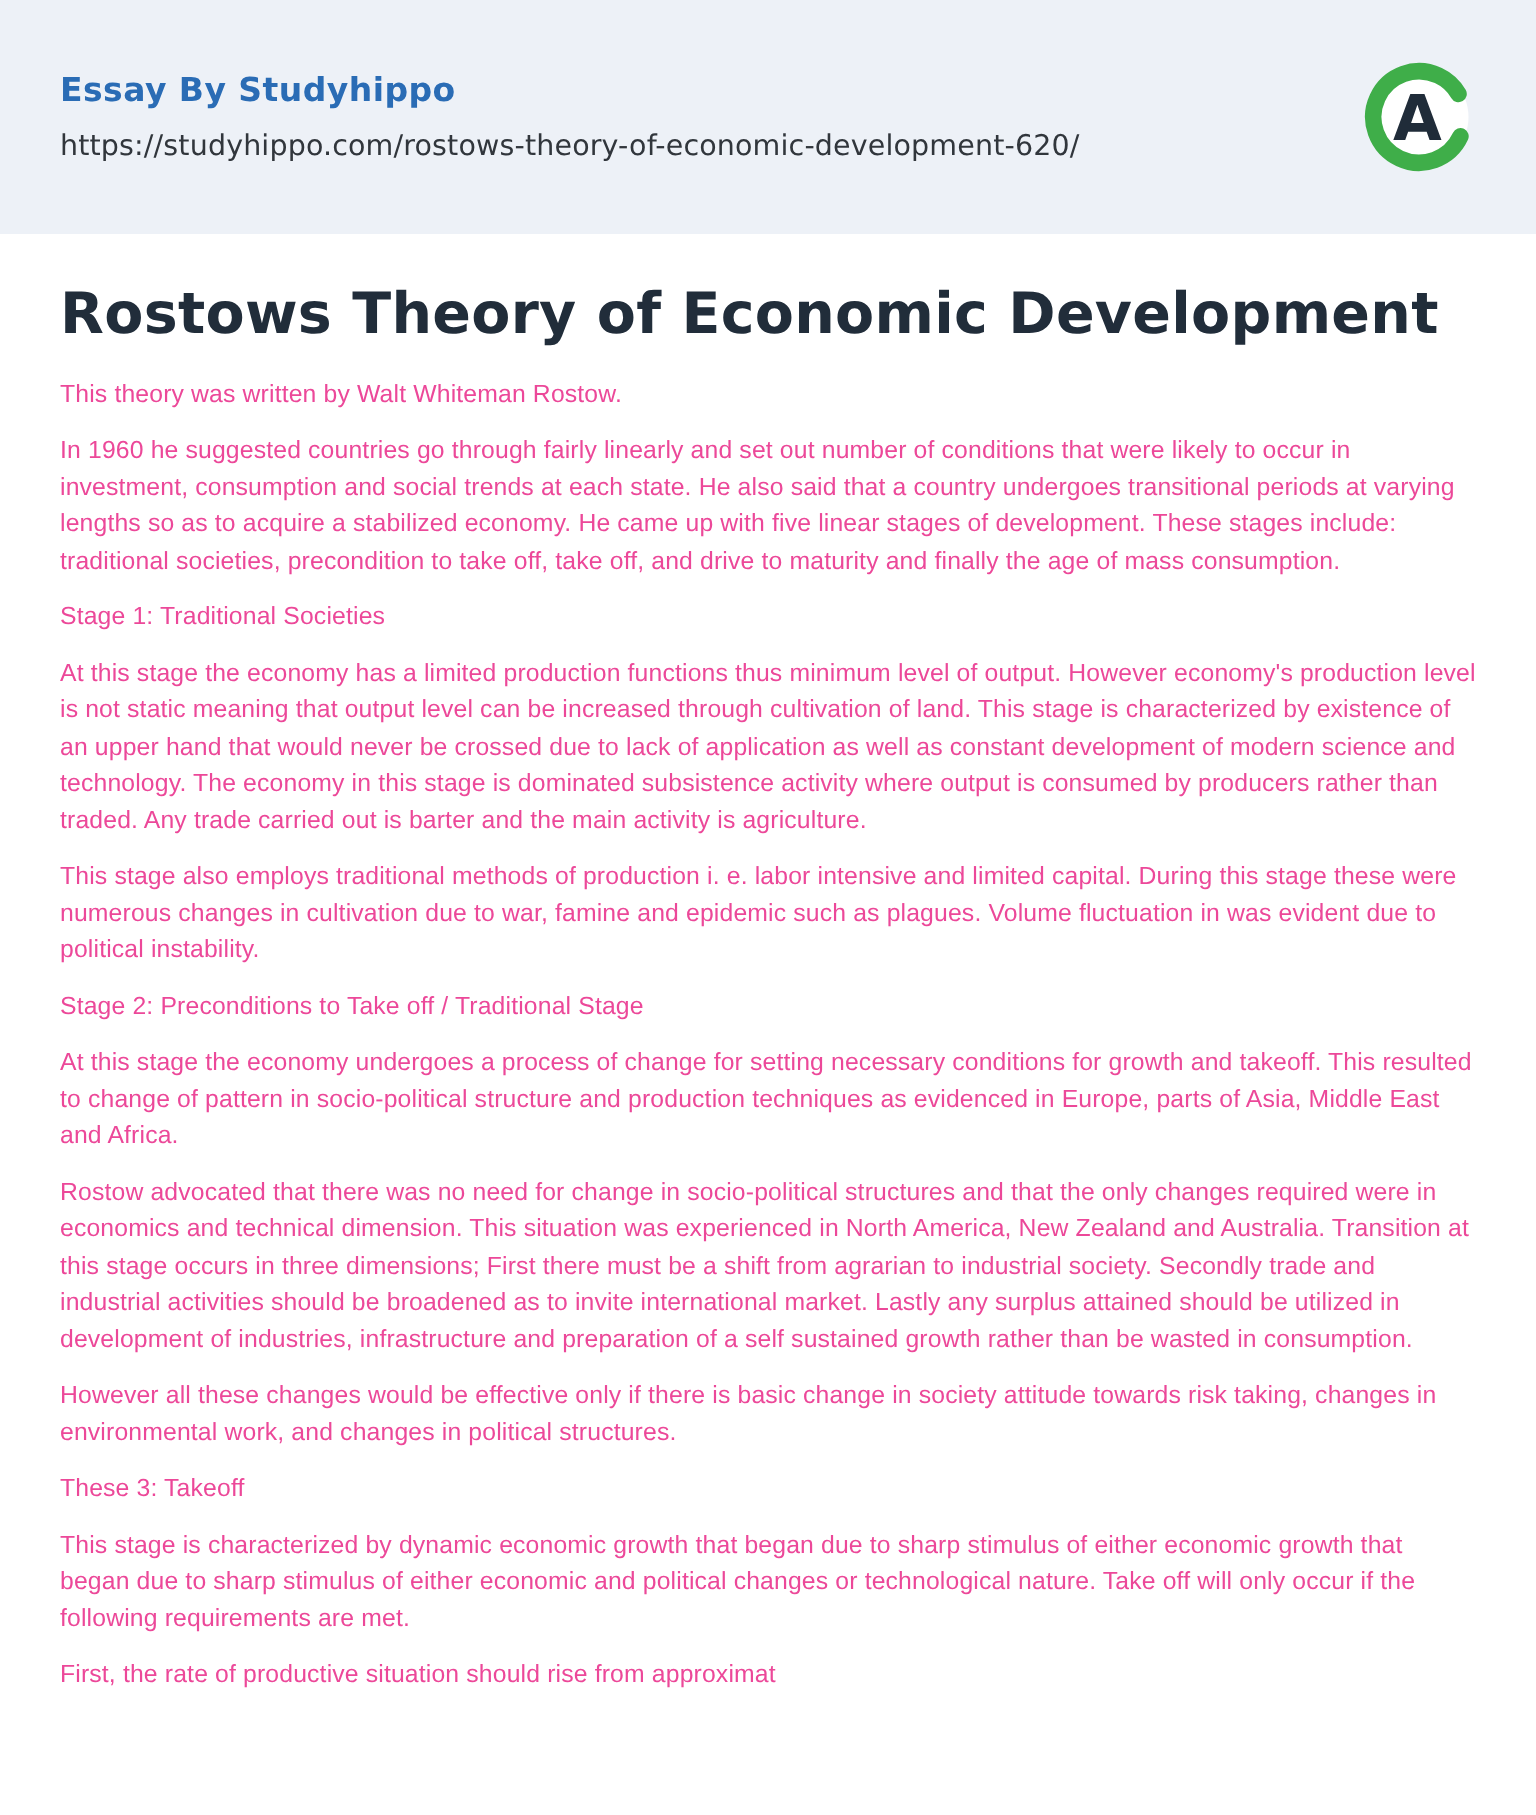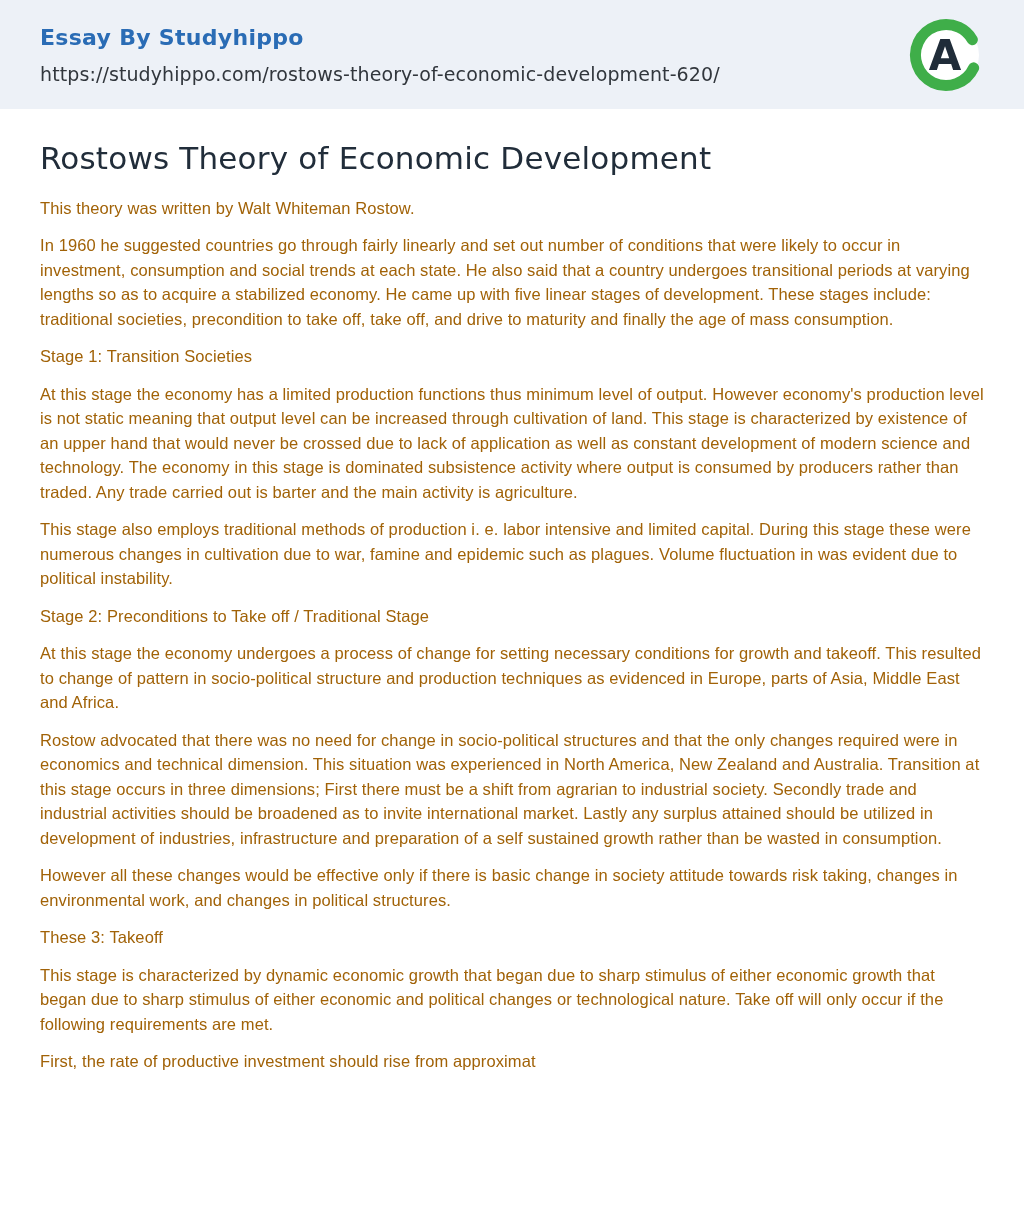--- a/index.html
+++ b/index.html
@@ -6,21 +6,21 @@
   html, body { background: #ffffff; }
   body {
     width: 1024px;
     min-height: 1210px;
     margin: 0 auto;
     font-family: "Liberation Sans", sans-serif;
     color: #3a4046;
   }
   .header {
     background: #edf1f7;
-    height: 109px;
+    height: 156px;
     padding: 0 40px;
     display: flex;
     align-items: center;
     justify-content: space-between;
   }
   .header-text { display: flex; flex-direction: column; }
   .brand {
     font-family: "DejaVu Sans", sans-serif;
     font-weight: bold;
     font-size: 22px;
@@ -41,32 +41,32 @@
     width: 76px;
     height: 76px;
     flex: 0 0 76px;
     cursor: pointer;
   }
   .content {
     padding: 18px 40px 0 40px;
   }
   .title {
     font-family: "DejaVu Sans", sans-serif;
-    font-weight: normal;
-    font-size: 31px;
+    font-weight: bold;
+    font-size: 38px;
     color: #212d3a;
     letter-spacing: 0.2px;
     margin: 14px 0 19px 0;
     line-height: 1.15;
   }
   .content p {
     font-size: 16.5px;
     line-height: 24.5px;
     letter-spacing: 0.1px;
-    color: #a16207;
+    color: #ec4899;
     margin: 0 0 13px 0;
   }
 </style>
 </head>
 <body>
 
 <div class="page">
 
   <header class="header">
     <div class="header-text">
@@ -80,25 +80,25 @@
         <text x="37" y="53" text-anchor="middle" font-family="DejaVu Sans, sans-serif" font-size="42" font-weight="bold" fill="#202c39">A</text>
       </svg>
     </div>
   </header>
 
   <main class="content">
     <h1 class="title">Rostows Theory of Economic Development</h1>
 
     <p>This theory was written by Walt Whiteman Rostow.</p>
     <p>In 1960 he suggested countries go through fairly linearly and set out number of conditions that were likely to occur in investment, consumption and social trends at each state. He also said that a country undergoes transitional periods at varying lengths so as to acquire a stabilized economy. He came up with five linear stages of development. These stages include: traditional societies, precondition to take off, take off, and drive to maturity and finally the age of mass consumption.</p>
-    <p>Stage 1: Transition Societies</p>
+    <p>Stage 1: Traditional Societies</p>
     <p>At this stage the economy has a limited production functions thus minimum level of output. However economy's production level is not static meaning that output level can be increased through cultivation of land. This stage is characterized by existence of an upper hand that would never be crossed due to lack of application as well as constant development of modern science and technology. The economy in this stage is dominated subsistence activity where output is consumed by producers rather than traded. Any trade carried out is barter and the main activity is agriculture.</p>
     <p>This stage also employs traditional methods of production i. e. labor intensive and limited capital. During this stage these were numerous changes in cultivation due to war, famine and epidemic such as plagues. Volume fluctuation in was evident due to political instability.</p>
     <p>Stage 2: Preconditions to Take off / Traditional Stage</p>
     <p>At this stage the economy undergoes a process of change for setting necessary conditions for growth and takeoff. This resulted to change of pattern in socio-political structure and production techniques as evidenced in Europe, parts of Asia, Middle East and Africa.</p>
     <p>Rostow advocated that there was no need for change in socio-political structures and that the only changes required were in economics and technical dimension. This situation was experienced in North America, New Zealand and Australia. Transition at this stage occurs in three dimensions; First there must be a shift from agrarian to industrial society. Secondly trade and industrial activities should be broadened as to invite international market. Lastly any surplus attained should be utilized in development of industries, infrastructure and preparation of a self sustained growth rather than be wasted in consumption.</p>
     <p>However all these changes would be effective only if there is basic change in society attitude towards risk taking, changes in environmental work, and changes in political structures.</p>
     <p>These 3: Takeoff</p>
     <p>This stage is characterized by dynamic economic growth that began due to sharp stimulus of either economic growth that began due to sharp stimulus of either economic and political changes or technological nature. Take off will only occur if the following requirements are met.</p>
-    <p>First, the rate of productive investment should rise from approximat</p>
+    <p>First, the rate of productive situation should rise from approximat</p>
   </main>
 
 </div>
 
 </body></html>

